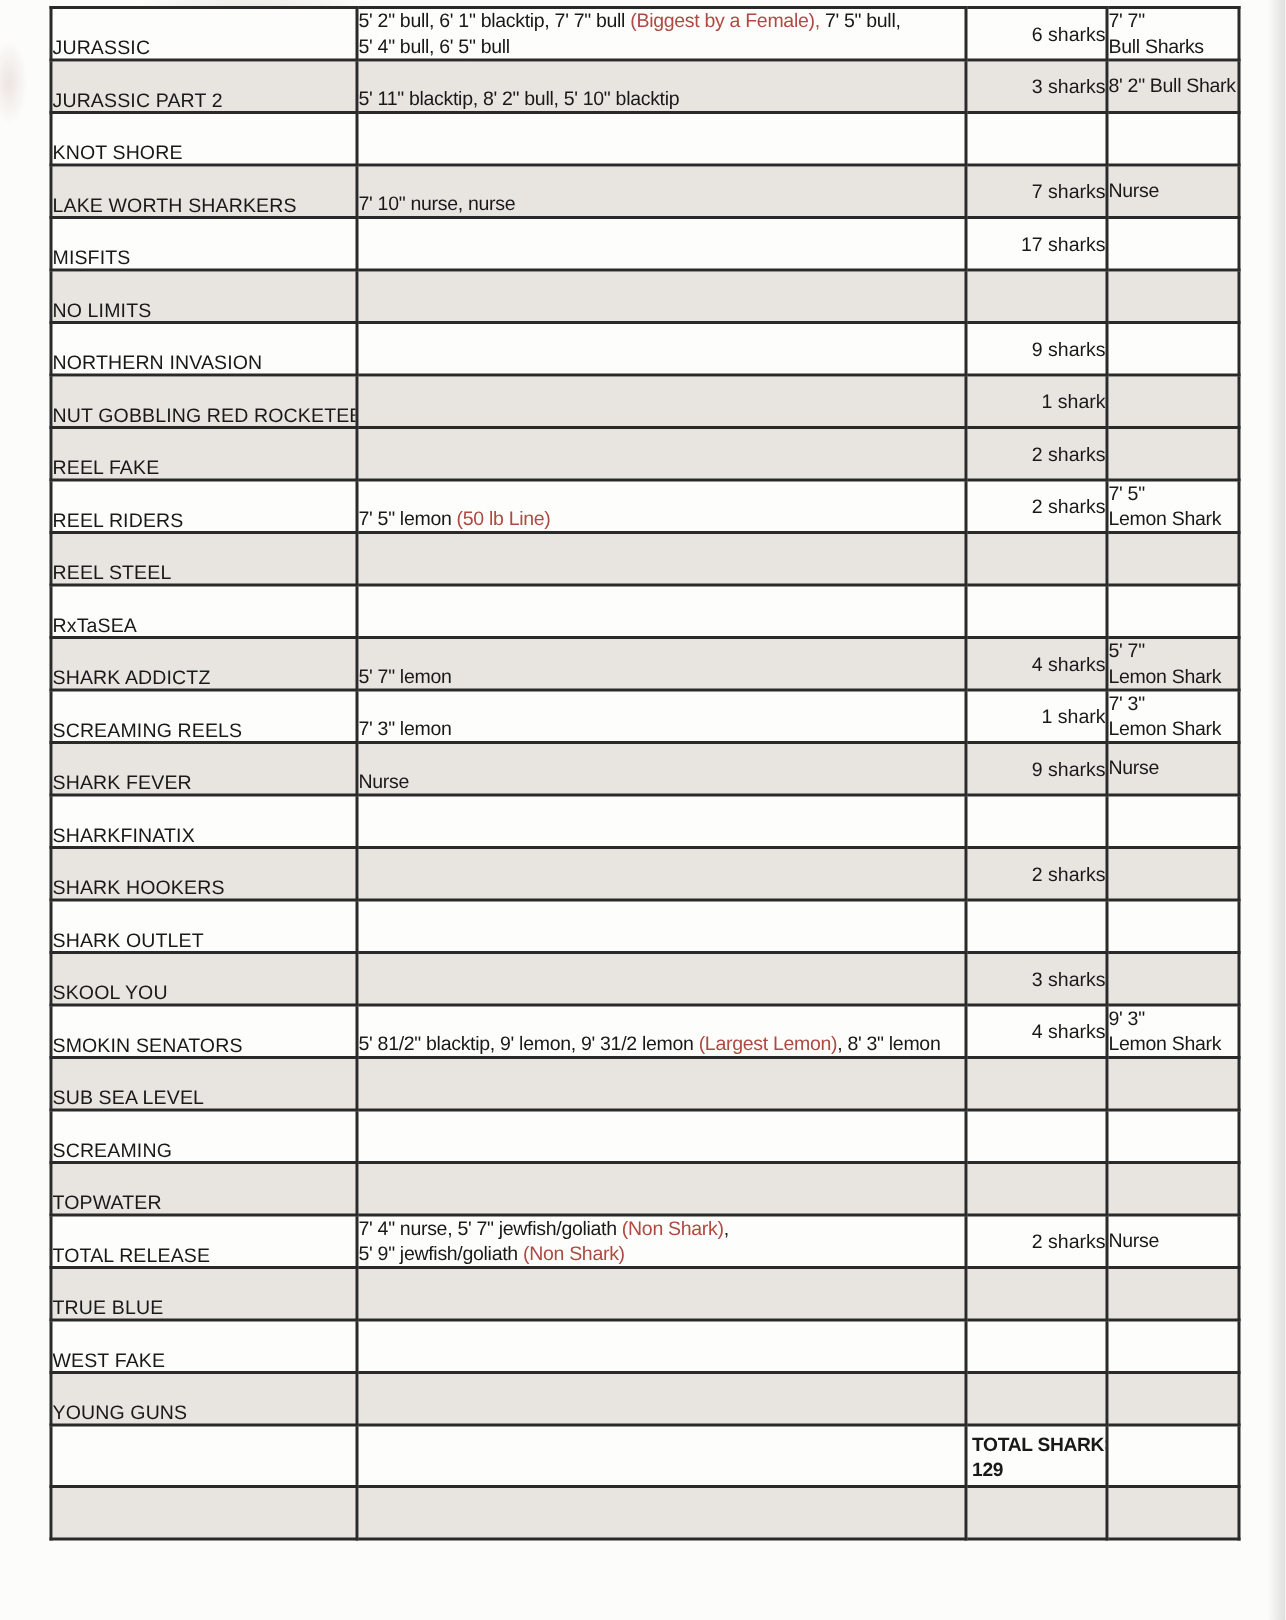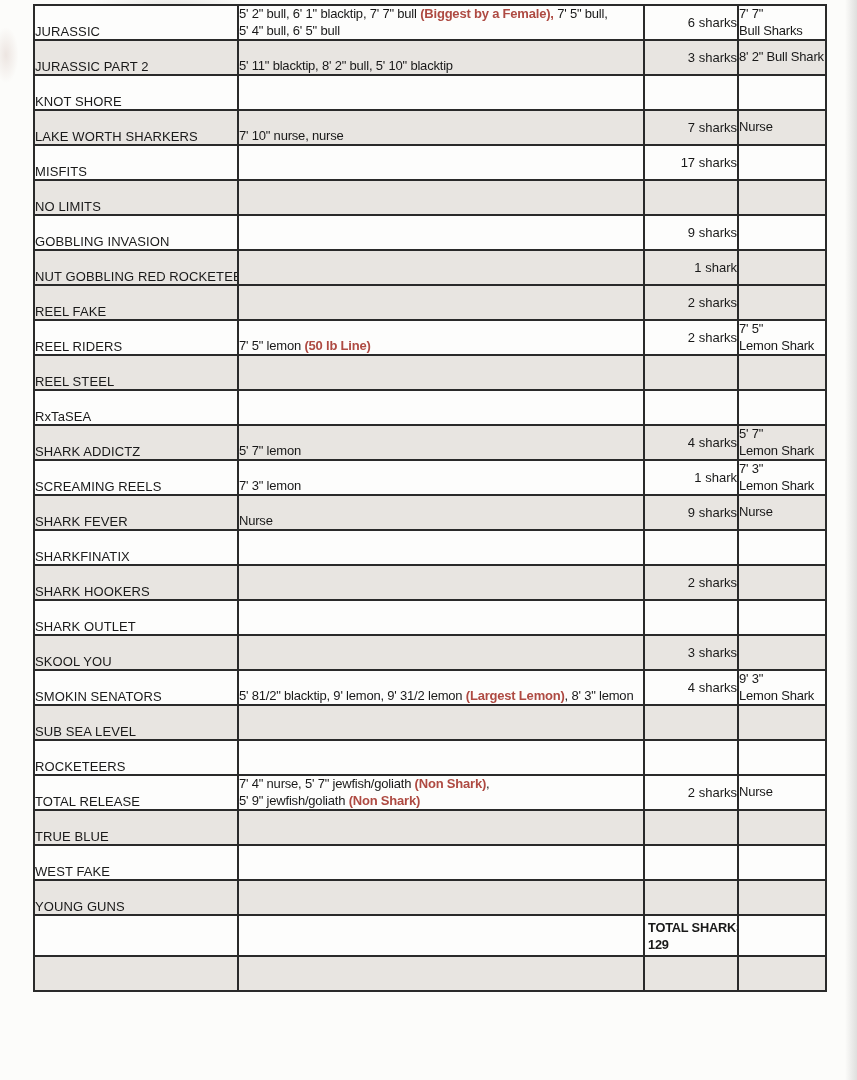--- a/index.html
+++ b/index.html
@@ -49,21 +49,21 @@
     margin-top: 20px;
   }
   td.details-cell {
     vertical-align: bottom;
     padding: 2px 1px 5px 6px;
     line-height: 16.5px;
     font-size: 12.5px;
     letter-spacing: -0.2px;
   }
   .det-line { white-space: nowrap; }
-  span.red { color: #ae4a42; font-weight: bold; }
+  span.red { color: #ae4a42; font-weight: normal; }
   td.count-cell {
     text-align: right;
     vertical-align: middle;
     padding: 6px 2px 2px 2px;
     font-size: 12.8px;
   }
   td.count-cell.total-cell {
     text-align: left;
     vertical-align: top;
     padding: 3px 1px 2px 3px;
@@ -138,21 +138,21 @@
           <td class="count-cell">17 sharks</td>
           <td class="biggest-cell"></td>
         </tr>
         <tr class="shaded">
           <td class="team-cell">NO LIMITS</td>
           <td class="details-cell"></td>
           <td class="count-cell"></td>
           <td class="biggest-cell"></td>
         </tr>
         <tr>
-          <td class="team-cell">GOBBLING INVASION</td>
+          <td class="team-cell">NORTHERN INVASION</td>
           <td class="details-cell"></td>
           <td class="count-cell">9 sharks</td>
           <td class="biggest-cell"></td>
         </tr>
         <tr class="shaded">
           <td class="team-cell">NUT GOBBLING RED ROCKETEERS</td>
           <td class="details-cell"></td>
           <td class="count-cell">1 shark</td>
           <td class="biggest-cell"></td>
         </tr>
@@ -252,21 +252,27 @@
             <div>Lemon Shark</div>
           </td>
         </tr>
         <tr class="shaded">
           <td class="team-cell">SUB SEA LEVEL</td>
           <td class="details-cell"></td>
           <td class="count-cell"></td>
           <td class="biggest-cell"></td>
         </tr>
         <tr>
-          <td class="team-cell">ROCKETEERS</td>
+          <td class="team-cell">SCREAMING</td>
+          <td class="details-cell"></td>
+          <td class="count-cell"></td>
+          <td class="biggest-cell"></td>
+        </tr>
+        <tr class="shaded">
+          <td class="team-cell">TOPWATER</td>
           <td class="details-cell"></td>
           <td class="count-cell"></td>
           <td class="biggest-cell"></td>
         </tr>
         <tr>
           <td class="team-cell">TOTAL RELEASE</td>
           <td class="details-cell">
             <div class="det-line"><span>7' 4" nurse, 5' 7" jewfish/goliath </span><span class="red">(Non Shark)</span><span>,</span></div>
             <div class="det-line"><span>5' 9" jewfish/goliath </span><span class="red">(Non Shark)</span></div>
           </td>

